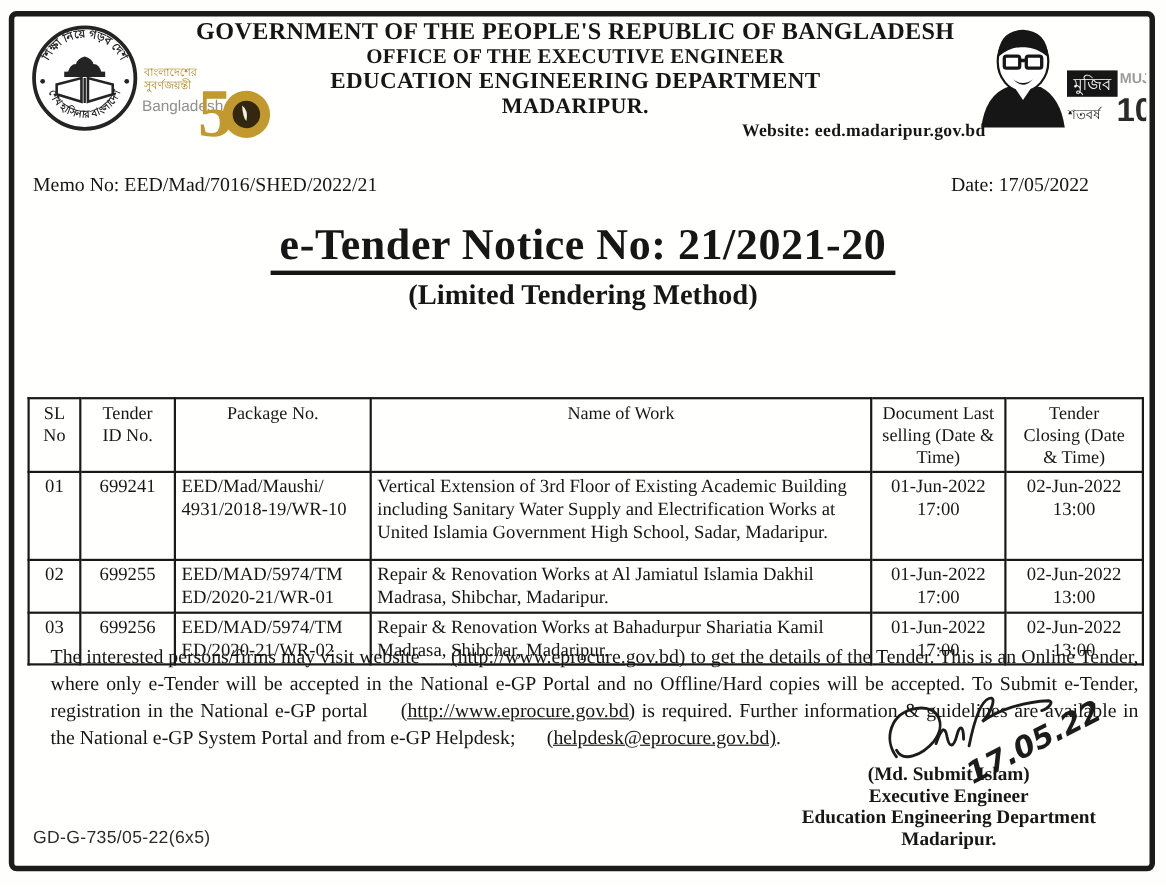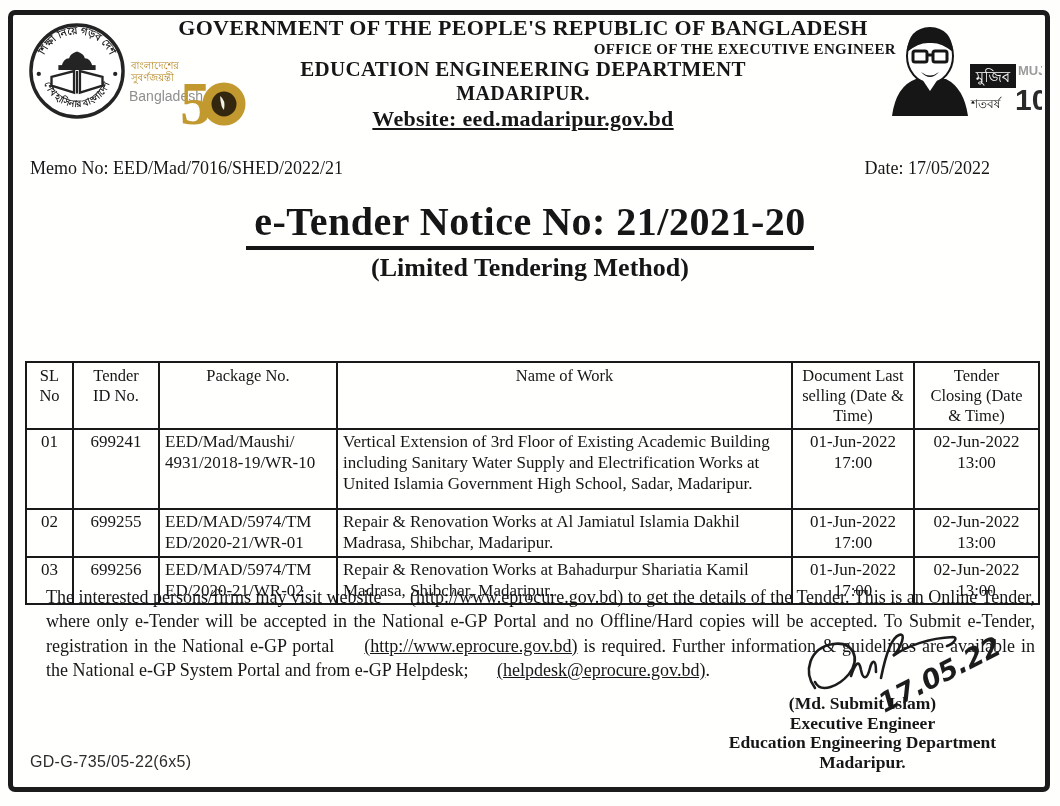--- a/index.html
+++ b/index.html
@@ -9,24 +9,24 @@
   .frame { position:absolute; left:8px; top:10px; right:10px; bottom:14px;
            border:5px solid #1b1b1b; border-radius:7px; background:#fffffe; }
 
   
   .seal { position:absolute; left:28px; top:22px; width:98px; height:98px; }
   .jubilee { position:absolute; left:128px; top:56px; width:120px; height:86px; }
   .mujib { position:absolute; left:884px; top:16px; width:158px; height:112px; }
   .org { position:absolute; left:150px; top:16px; width:746px; text-align:center;
          font-weight:bold; letter-spacing:0.3px; }
   .org .l1 { font-size:22px; line-height:1.12; }
-  .org .l2 { font-size:15px; line-height:1.14;text-align:right; }
+  .org .l2 { font-size:19px; line-height:1.14; }
   .org .l3 { font-size:21px; line-height:1.14; }
   .org .l4 { font-size:20px; line-height:1.15; }
-  .org .web { font-size:22px; line-height:1.2; text-decoration:underline; margin-top:1px; }
+  .org .web { font-size:16px; line-height:1.2; margin-top:1px;text-align:right; }
 
   
   .memo-row { position:absolute; left:30px; right:70px; top:158px; display:flex;
               justify-content:space-between; font-size:18px; }
 
   
   .title-block { position:absolute; left:0; right:0; top:198px; text-align:center; }
   .title-main { display:inline-block; font-size:40px; font-weight:bold; letter-spacing:0.5px;
                 border-bottom:4px solid #151515; padding:0 8px 1px 8px; }
   .title-sub { font-size:26px; font-weight:bold; margin-top:3px; }

